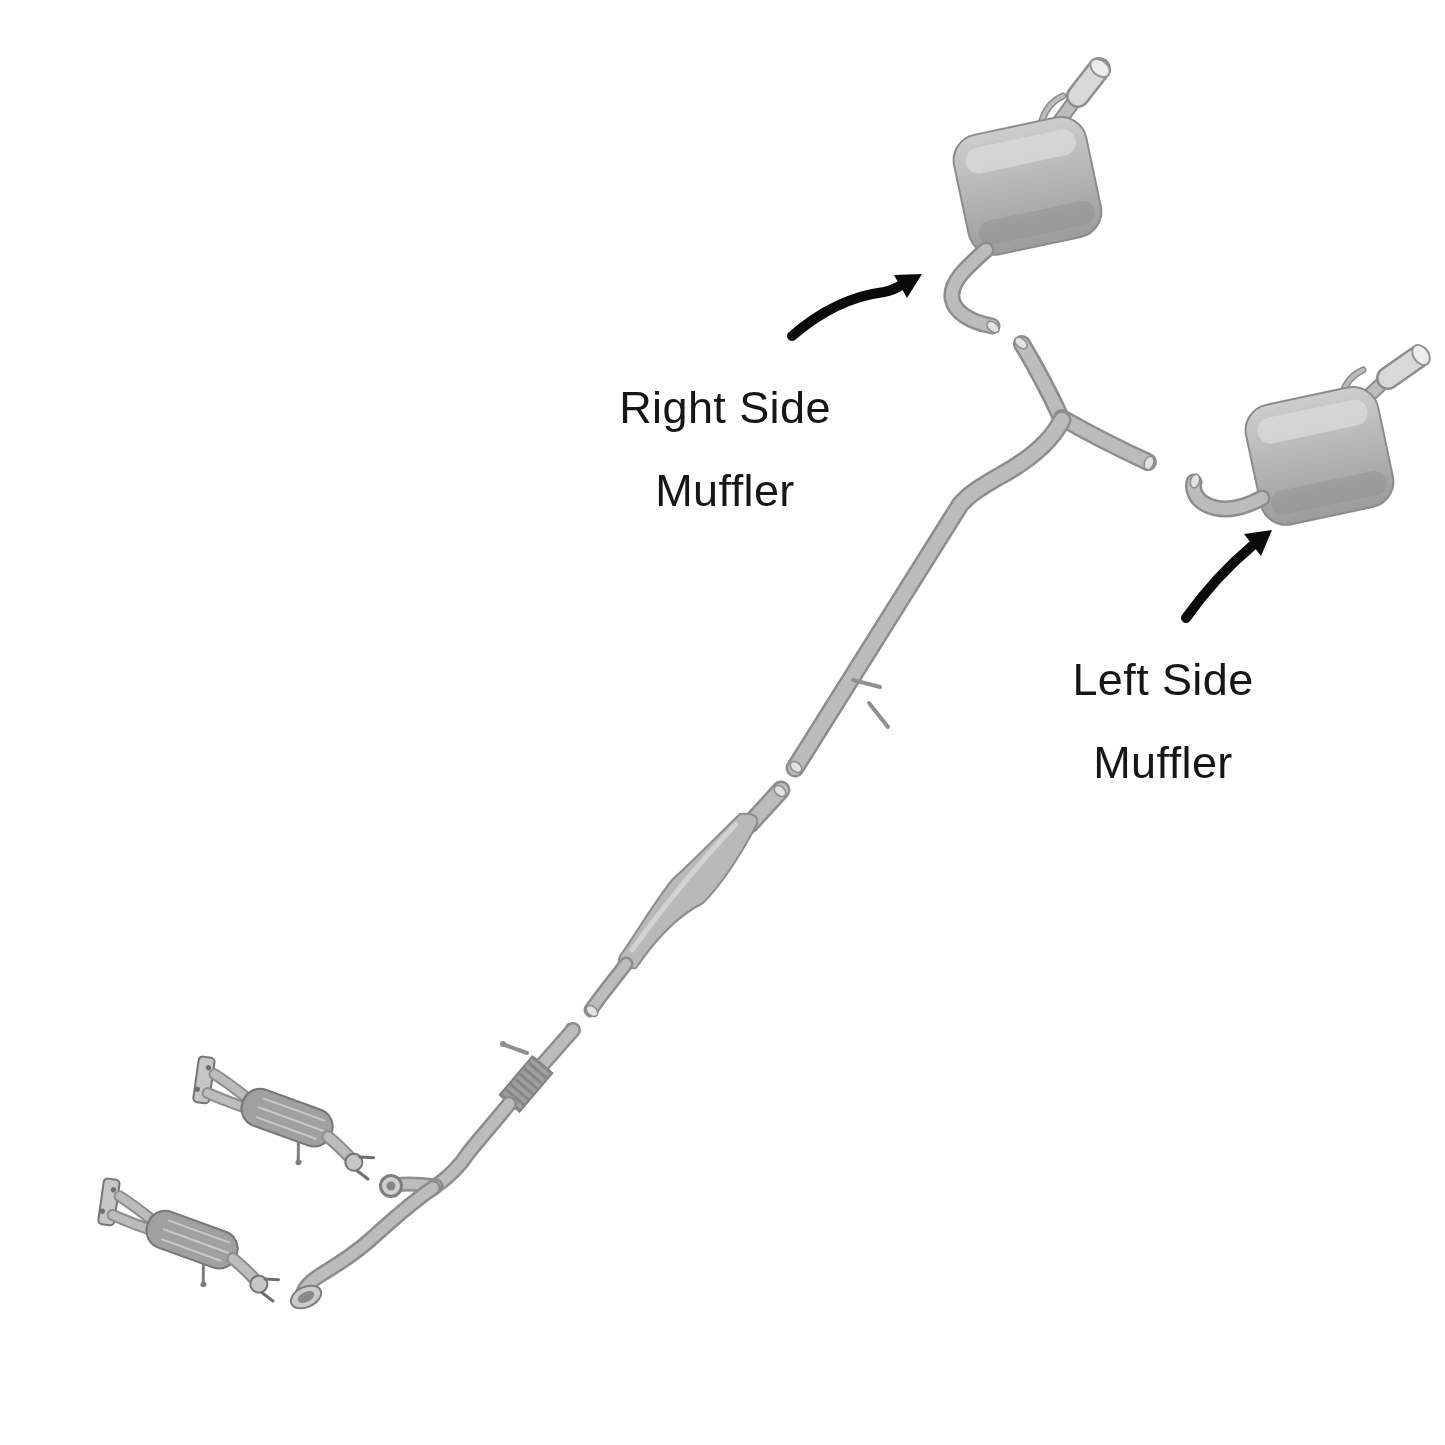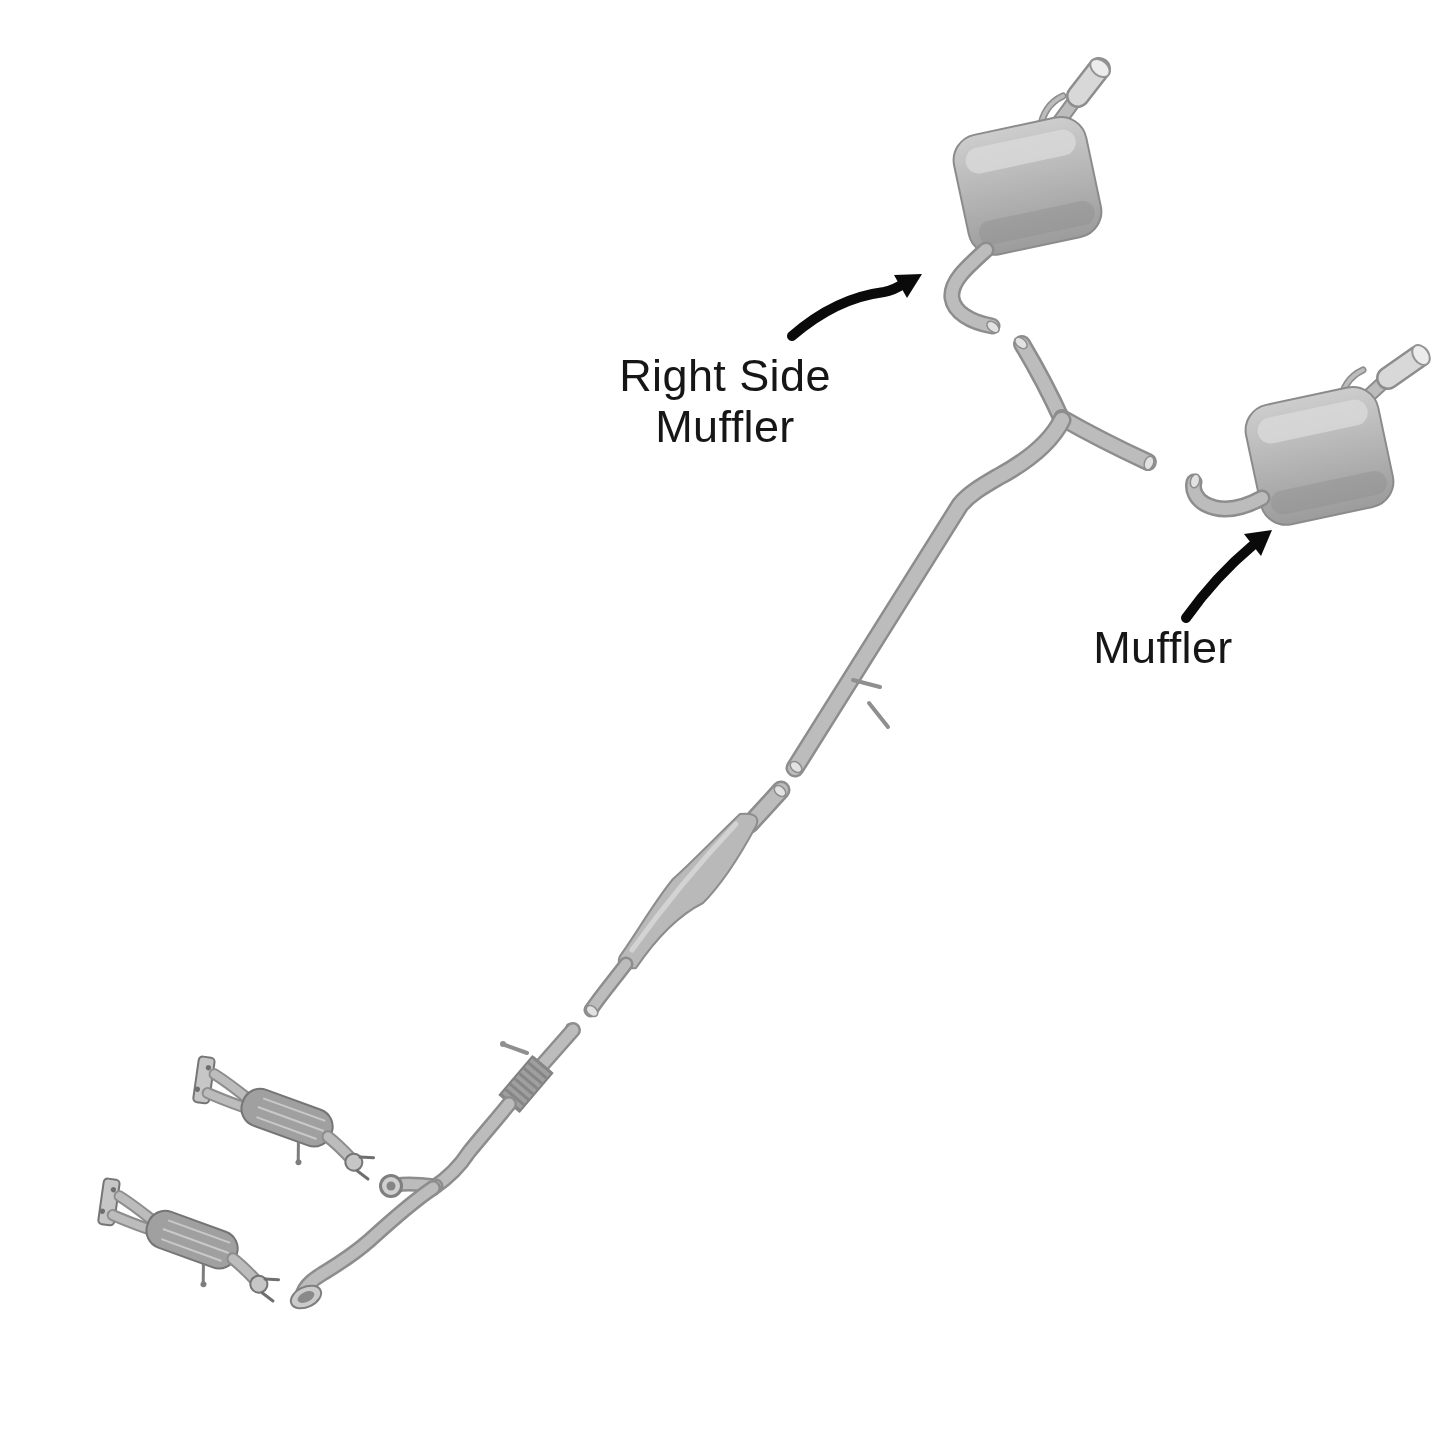--- a/index.html
+++ b/index.html
@@ -11,21 +11,21 @@
     overflow:hidden;
   }
   .diagram-svg{position:absolute;left:0;top:0;}
   .label{
     position:absolute;width:340px;text-align:center;
     color:var(--text,#161616);font-size:45px;line-height:1.14;
     font-weight:500;letter-spacing:.4px;
   }
   .label-right{left:555px;top:350px;}
   .label-left{left:993px;top:622px;}
-  .label span{display:block;}
+  .label span{display:block;margin-top:32px;}
 
   .pipe-outer{fill:none;stroke:var(--pipe-outline,#8d8d8d);stroke-linecap:round;stroke-linejoin:round;}
   .pipe-inner{fill:none;stroke:var(--pipe-fill,#bcbcbc);stroke-linecap:round;stroke-linejoin:round;}
   .arrow-stroke{fill:none;stroke:var(--arrow,#0a0a0a);stroke-width:10;stroke-linecap:round;}
   .arrow-head{fill:var(--arrow,#0a0a0a);}
   .flange{fill:var(--flange-fill,#c6c6c6);stroke:var(--cat-dark,#757575);stroke-width:2;}
   .bolt{fill:#6f6f6f;}
   .cat-capsule{fill:var(--cat-fill,#a0a0a0);stroke:var(--cat-dark,#757575);stroke-width:2;}
   .rib{stroke:#c9c9c9;stroke-width:2;fill:none;}
   .muffler-body{fill:url(#gMuffler);stroke:#8b8b8b;stroke-width:2;}
@@ -189,16 +189,17 @@
       <path class="arrow-stroke" d="M 1186 618 C 1206 590 1228 566 1252 546"></path>
       <polygon class="arrow-head" points="1272,530 1261,556 1244,534"></polygon>
     </g>
   </svg>
 
   <div class="label label-right">
     <span>Right Side</span>
     <span>Muffler</span>
   </div>
   <div class="label label-left">
+    <span>Left Side</span>
     <span>Muffler</span>
   </div>
 
 </div>
 
 </body></html>

